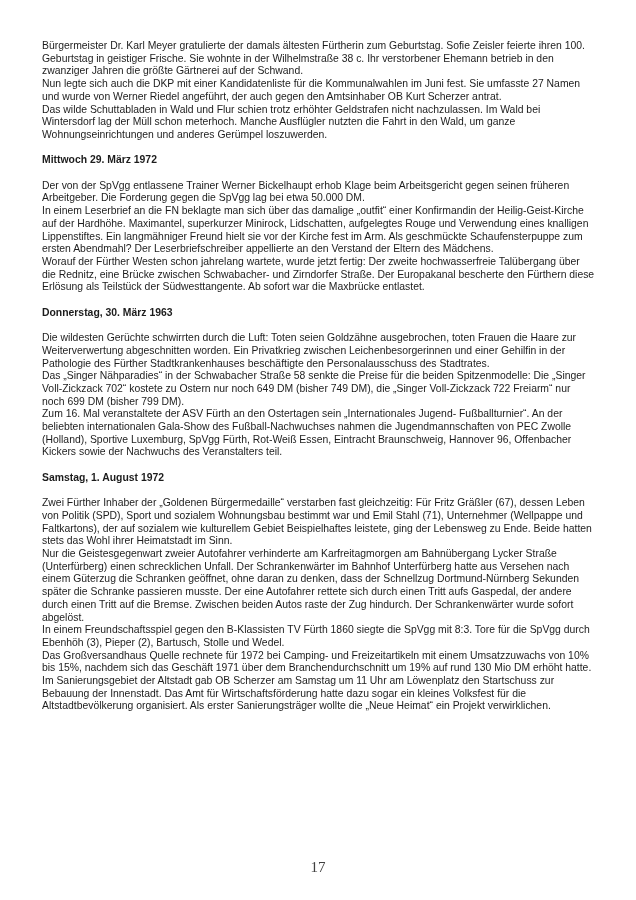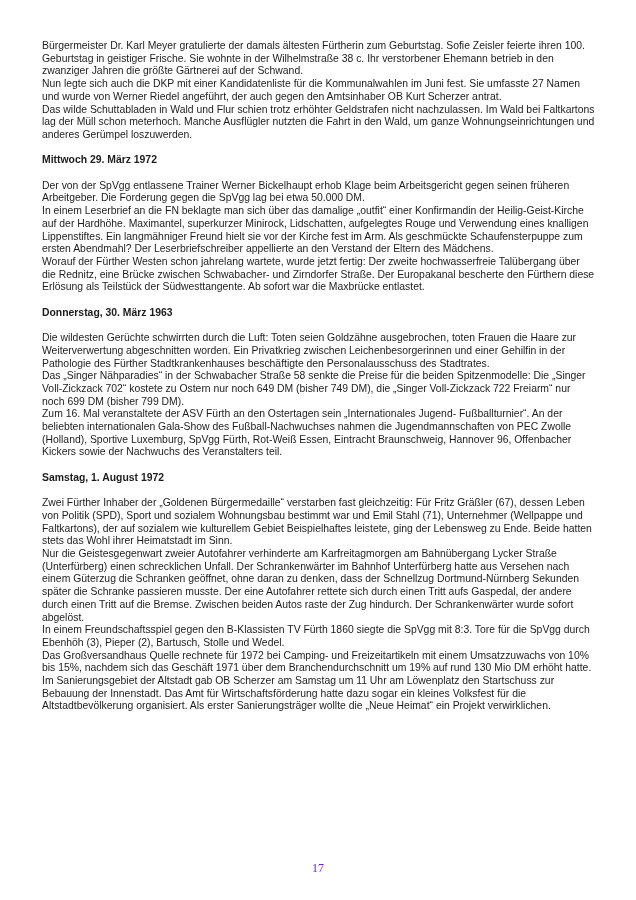--- a/index.html
+++ b/index.html
@@ -33,32 +33,32 @@
     font-weight: bold;
     margin: 12.7px 0 12.7px 0;
   }
   .page-number {
     position: absolute;
     left: 0;
     right: 0;
     bottom: 24px;
     text-align: center;
     font-family: "Liberation Serif", serif;
-    font-size: 12px;
-    color: #6d28d9;
+    font-size: 15px;
+    color: #404040;
   }
 </style>
 </head>
 <body>
 
 <div class="page">
   <div class="content">
       <p class="para">Bürgermeister Dr. Karl Meyer gratulierte der damals ältesten Fürtherin zum Geburtstag. Sofie Zeisler feierte ihren 100. Geburtstag in geistiger Frische. Sie wohnte in der Wilhelmstraße 38 c. Ihr verstorbener Ehemann betrieb in den zwanziger Jahren die größte Gärtnerei auf der Schwand.</p>
       <p class="para">Nun legte sich auch die DKP mit einer Kandidatenliste für die Kommunalwahlen im Juni fest. Sie umfasste 27 Namen und wurde von Werner Riedel angeführt, der auch gegen den Amtsinhaber OB Kurt Scherzer antrat.</p>
-      <p class="para">Das wilde Schuttabladen in Wald und Flur schien trotz erhöhter Geldstrafen nicht nachzulassen. Im Wald bei Faltkartons lag der Müll schon meterhoch. Manche Ausflügler nutzten die Fahrt in den Wald, um ganze Wohnungseinrichtungen und anderes Gerümpel loszuwerden.</p>
+      <p class="para">Das wilde Schuttabladen in Wald und Flur schien trotz erhöhter Geldstrafen nicht nachzulassen. Im Wald bei Wintersdorf lag der Müll schon meterhoch. Manche Ausflügler nutzten die Fahrt in den Wald, um ganze Wohnungseinrichtungen und anderes Gerümpel loszuwerden.</p>
       <p class="heading">Mittwoch 29. März 1972</p>
       <p class="para">Der von der SpVgg entlassene Trainer Werner Bickelhaupt erhob Klage beim Arbeitsgericht gegen seinen früheren Arbeitgeber. Die Forderung gegen die SpVgg lag bei etwa 50.000 DM.</p>
       <p class="para">In einem Leserbrief an die FN beklagte man sich über das damalige „outfit“ einer Konfirmandin der Heilig-Geist-Kirche auf der Hardhöhe. Maximantel, superkurzer Minirock, Lidschatten, aufgelegtes Rouge und Verwendung eines knalligen Lippenstiftes. Ein langmähniger Freund hielt sie vor der Kirche fest im Arm. Als geschmückte Schaufensterpuppe zum ersten Abendmahl? Der Leserbriefschreiber appellierte an den Verstand der Eltern des Mädchens.</p>
       <p class="para">Worauf der Fürther Westen schon jahrelang wartete, wurde jetzt fertig: Der zweite hochwasserfreie Talübergang über die Rednitz, eine Brücke zwischen Schwabacher- und Zirndorfer Straße. Der Europakanal bescherte den Fürthern diese Erlösung als Teilstück der Südwesttangente. Ab sofort war die Maxbrücke entlastet.</p>
       <p class="heading">Donnerstag, 30. März 1963</p>
       <p class="para">Die wildesten Gerüchte schwirrten durch die Luft: Toten seien Goldzähne ausgebrochen, toten Frauen die Haare zur Weiterverwertung abgeschnitten worden. Ein Privatkrieg zwischen Leichenbesorgerinnen und einer Gehilfin in der Pathologie des Fürther Stadtkrankenhauses beschäftigte den Personalausschuss des Stadtrates.</p>
       <p class="para">Das „Singer Nähparadies“ in der Schwabacher Straße 58 senkte die Preise für die beiden Spitzenmodelle: Die „Singer Voll-Zickzack 702“ kostete zu Ostern nur noch 649 DM (bisher 749 DM), die „Singer Voll-Zickzack 722 Freiarm“ nur noch 699 DM (bisher 799 DM).</p>
       <p class="para">Zum 16. Mal veranstaltete der ASV Fürth an den Ostertagen sein „Internationales Jugend- Fußballturnier“. An der beliebten internationalen Gala-Show des Fußball-Nachwuchses nahmen die Jugendmannschaften von PEC Zwolle (Holland), Sportive Luxemburg, SpVgg Fürth, Rot-Weiß Essen, Eintracht Braunschweig, Hannover 96, Offenbacher Kickers sowie der Nachwuchs des Veranstalters teil.</p>
       <p class="heading">Samstag, 1. August 1972</p>
       <p class="para">Zwei Fürther Inhaber der „Goldenen Bürgermedaille“ verstarben fast gleichzeitig: Für Fritz Gräßler (67), dessen Leben von Politik (SPD), Sport und sozialem Wohnungsbau bestimmt war und Emil Stahl (71), Unternehmer (Wellpappe und Faltkartons), der auf sozialem wie kulturellem Gebiet Beispielhaftes leistete, ging der Lebensweg zu Ende. Beide hatten stets das Wohl ihrer Heimatstadt im Sinn.</p>

